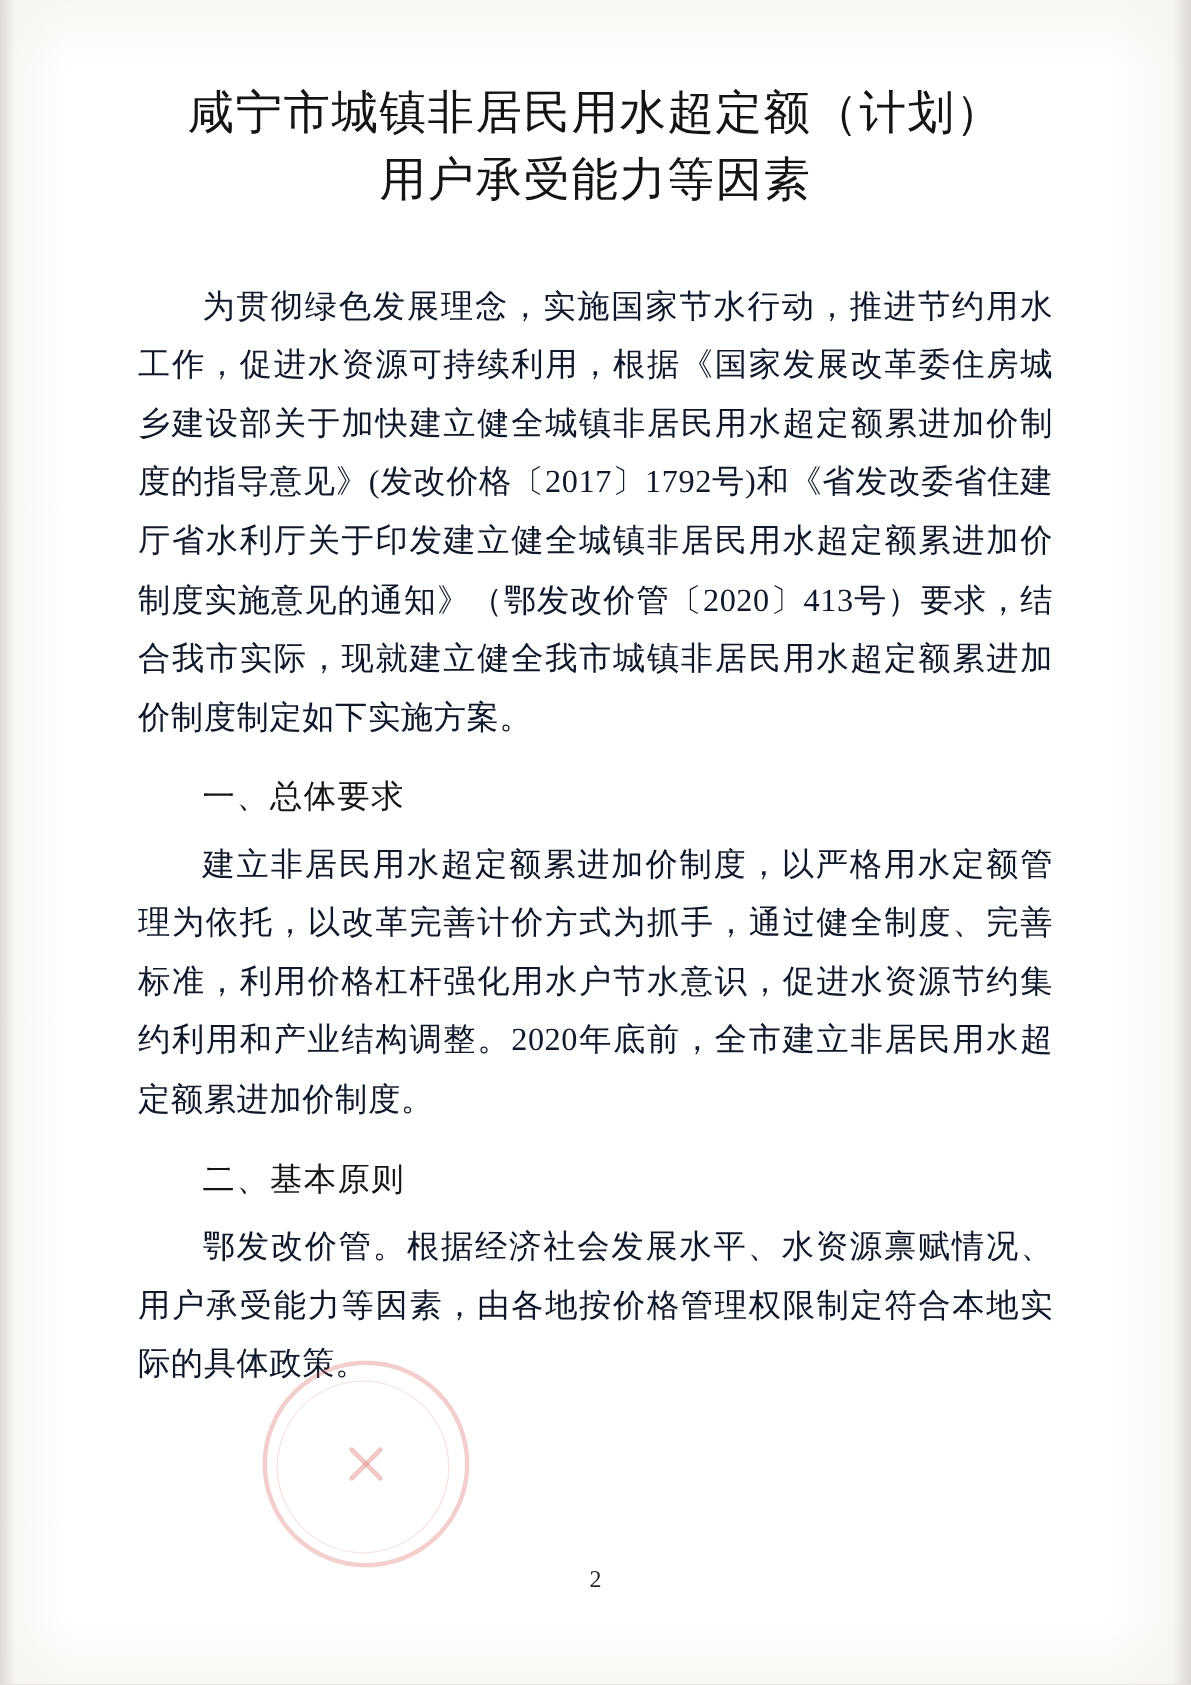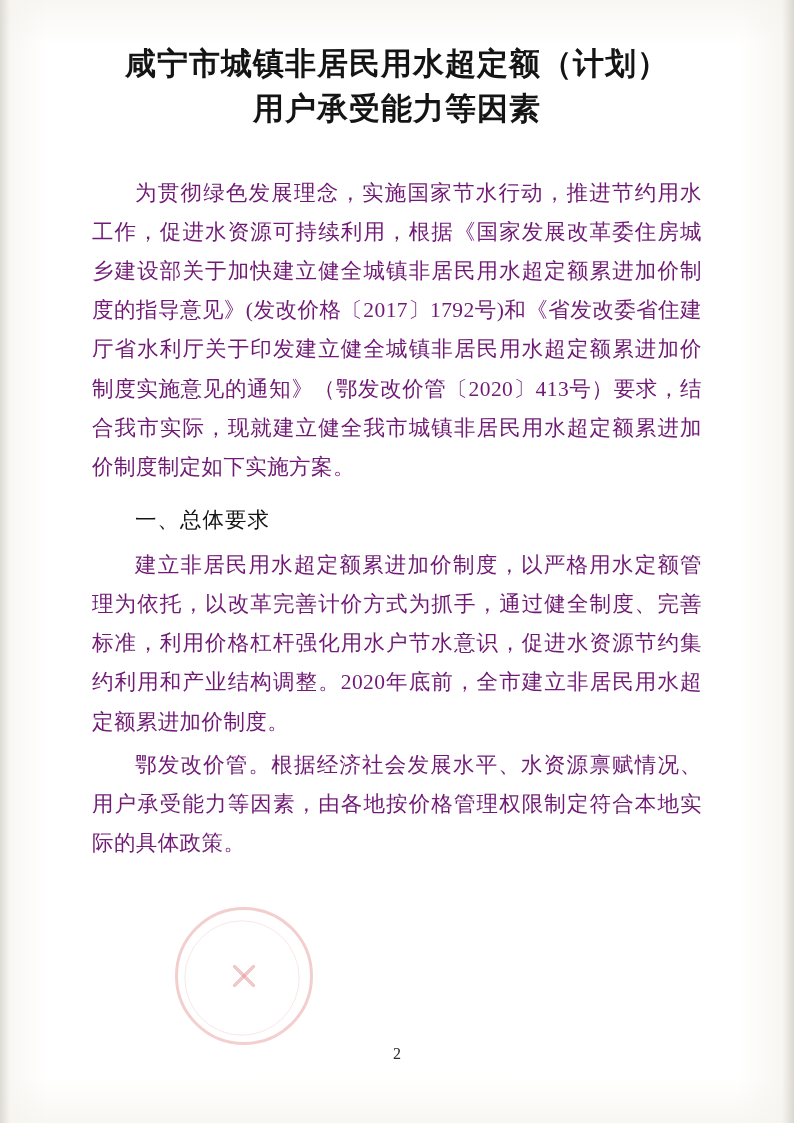--- a/index.html
+++ b/index.html
@@ -27,44 +27,44 @@
       linear-gradient(270deg, rgba(246,243,238,0.9) 0%, rgba(255,255,255,0) 7%),
       linear-gradient(180deg, rgba(248,246,241,0.9) 0%, rgba(255,255,255,0) 4%),
       linear-gradient(0deg, rgba(248,246,241,0.9) 0%, rgba(255,255,255,0) 4%);
     pointer-events: none;
   }
   .content {
     position: relative;
     padding: 0 92px;
   }
   .doc-title {
-    margin: 6px;
+    margin: 17px;
     padding-top: 36px;
     text-align: center;
     font-size: 31px;
-    font-weight: bold;
+    font-weight: normal;
     line-height: 1.45;
     letter-spacing: 1px;
     color: #141414;
   }
   .doc-title .line2 {
     display: block;
   }
   .body-block {
     margin-top: 42px;
   }
   p.para {
     margin: 0 0 4px 0;
     font-size: 21.5px;
     line-height: 1.82;
     text-align: justify;
     text-justify: inter-ideograph;
     text-indent: 2em;
     letter-spacing: 0.4px;
-    color: #701a75;
+    color: #0f172a;
   }
   p.heading {
     margin: 14px 0 6px 0;
     font-size: 21.5px;
     line-height: 1.82;
     text-indent: 2em;
     font-weight: normal;
     letter-spacing: 1px;
     color: #141414;
   }
@@ -137,20 +137,21 @@
   <div class="content">
     <h1 class="doc-title">
       <span>咸宁市城镇非居民用水超定额（计划）</span>
       <span class="line2">用户承受能力等因素</span>
     </h1>
 
     <div class="body-block">
       <p class="para">为贯彻绿色发展理念，实施国家节水行动，推进节约用水工作，促进水资源可持续利用，根据《国家发展改革委住房城乡建设部关于加快建立健全城镇非居民用水超定额累进加价制度的指导意见》(发改价格〔2017〕1792号)和《省发改委省住建厅省水利厅关于印发建立健全城镇非居民用水超定额累进加价制度实施意见的通知》（鄂发改价管〔2020〕413号）要求，结合我市实际，现就建立健全我市城镇非居民用水超定额累进加价制度制定如下实施方案。</p>
       <p class="heading">一、总体要求</p>
       <p class="para">建立非居民用水超定额累进加价制度，以严格用水定额管理为依托，以改革完善计价方式为抓手，通过健全制度、完善标准，利用价格杠杆强化用水户节水意识，促进水资源节约集约利用和产业结构调整。2020年底前，全市建立非居民用水超定额累进加价制度。</p>
+      <p class="heading">二、基本原则</p>
       <p class="para">鄂发改价管。根据经济社会发展水平、水资源禀赋情况、用户承受能力等因素，由各地按价格管理权限制定符合本地实际的具体政策。</p>
     </div>
   </div>
 
   <div class="seal"></div>
   <div class="seal-arc"></div>
 
   <div class="page-number">2</div>
 </div>
 

